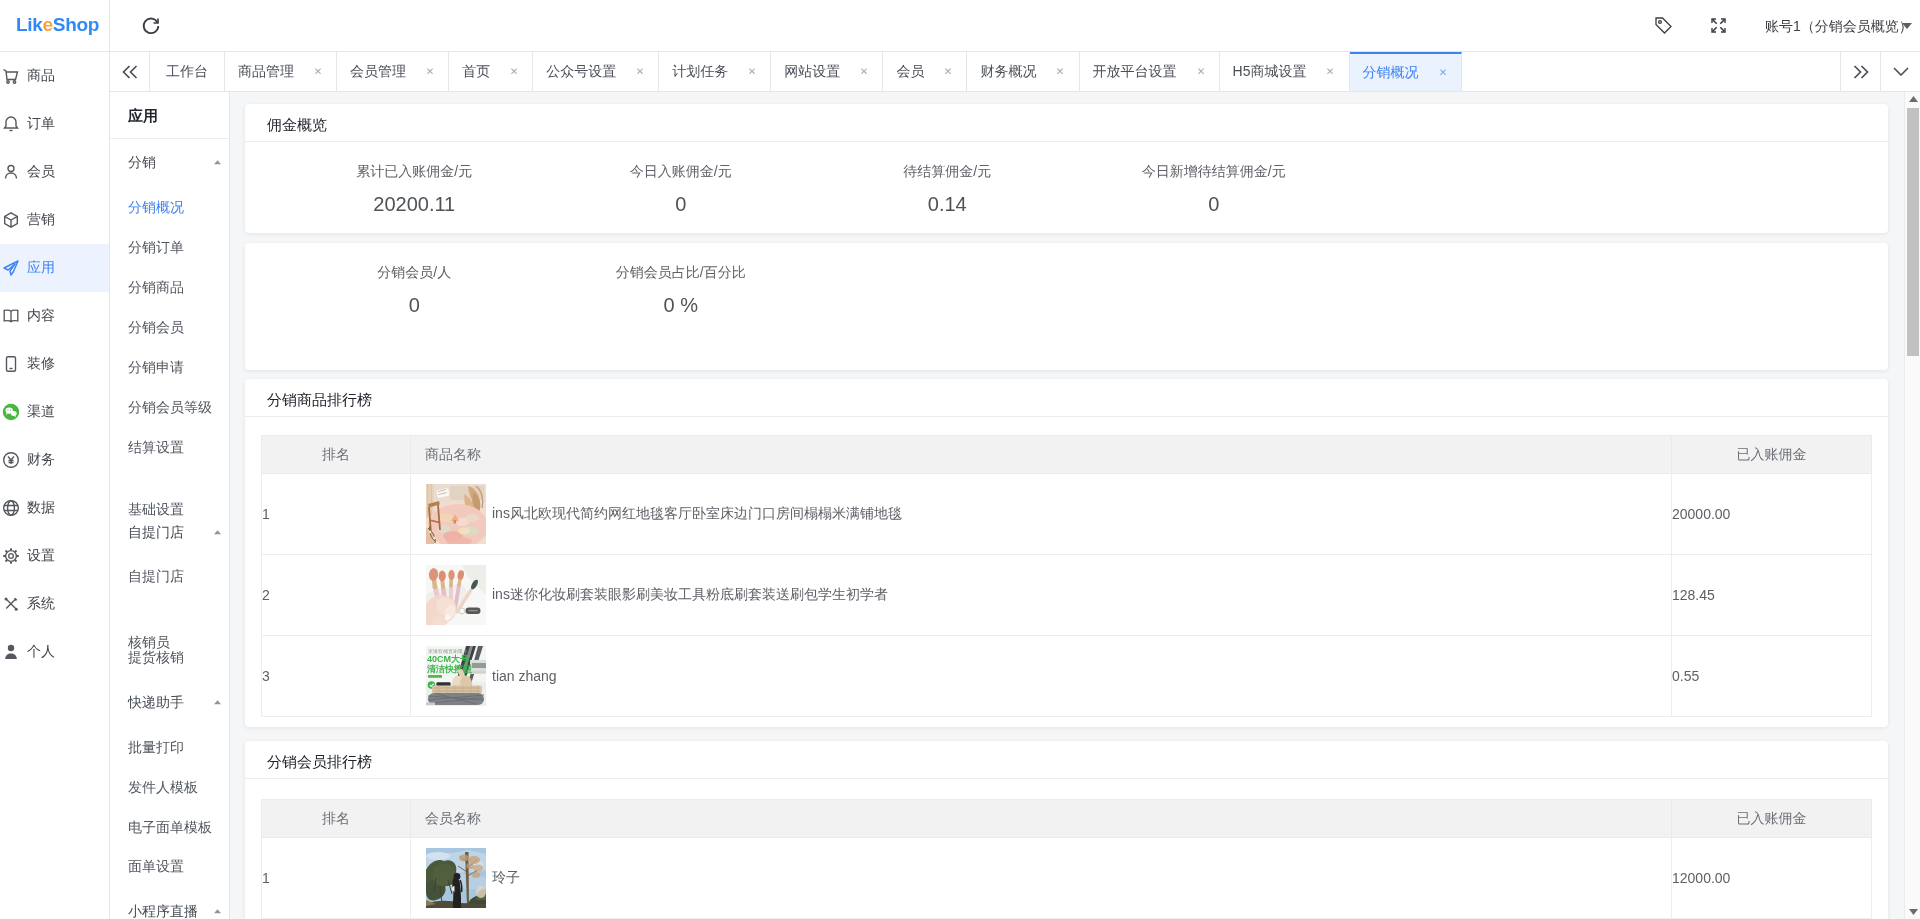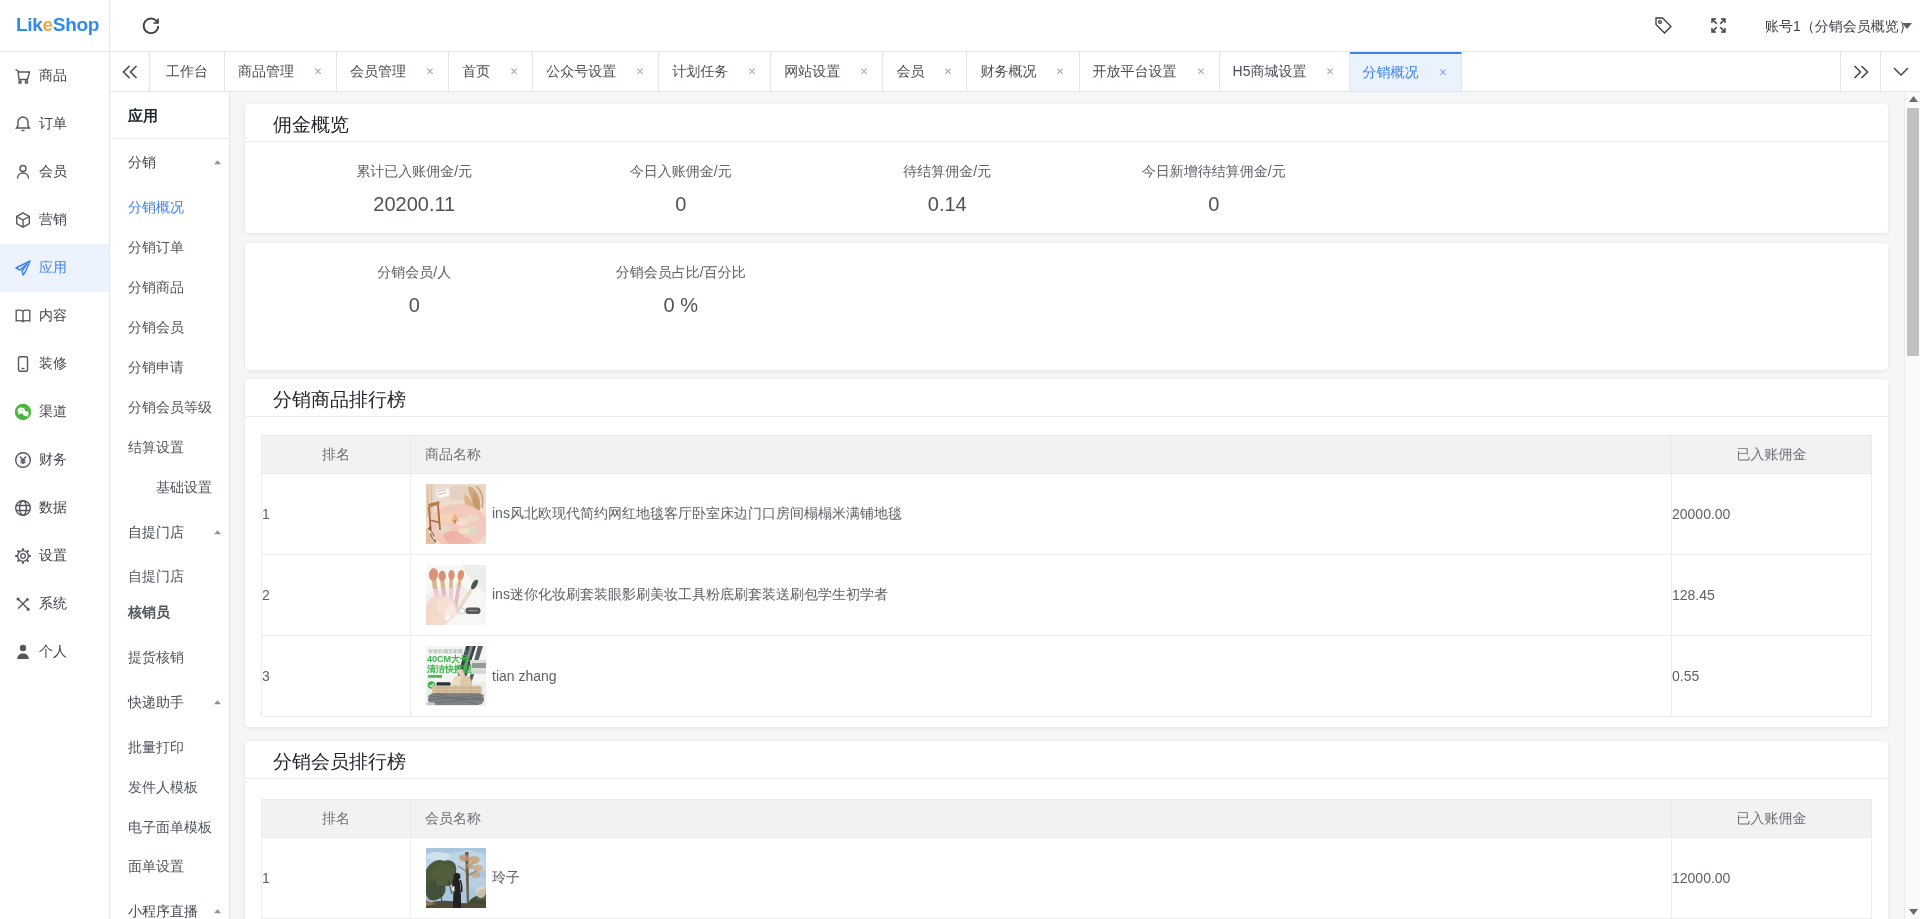--- a/index.html
+++ b/index.html
@@ -3,21 +3,21 @@
 <meta charset="utf-8">
 <title>分销概况</title>
 <style>
 * { box-sizing: border-box; margin:0; padding:0; }
 html,body { width:1920px; height:919px; overflow:hidden; }
 body { font-family:"Liberation Sans",sans-serif; background:#fff; position:relative; font-size:14px; }
 
 #sidebar { position:absolute; left:0; top:0; width:110px; height:919px; background:#fff; border-right:1px solid #e6e6e6; z-index:5; }
 #logo { height:52px; line-height:50px; padding-left:16px; border-bottom:1px solid #e4e6e9; font-weight:bold; font-size:19px; letter-spacing:-0.3px; }
 #logo .b { color:#308af3; } #logo .o { color:#f9a23c; }
-.mitem { height:48px; display:flex; align-items:center; padding-left:14px; color:#41454c; cursor:default; }
+.mitem { height:48px; display:flex; align-items:center; padding-left:2px; color:#41454c; cursor:default; }
 .mitem svg { width:18px; height:18px; flex:none; }
 .mitem span { margin-left:7px; font-size:14px; }
 .mitem.act { background:#ecf2fe; color:#3e82f2; }
 
 #header { position:absolute; left:110px; top:0; width:1810px; height:52px; background:#fff; border-bottom:1px solid #e4e6e9; }
 
 #tabbar { position:absolute; left:110px; top:52px; width:1810px; height:40px; background:#fff; border-bottom:1px solid #e4e6e9; display:flex; }
 .tcell { width:40px; border-right:1px solid #e4e6e9; display:flex; align-items:center; justify-content:center; color:#4a4e57; }
 .tcell.r { border-right:none; border-left:1px solid #e4e6e9; }
 .tab { line-height:39px; height:39px; padding:0 13px; border-right:1px solid #e4e6e9; color:#4a4e57; font-size:14px; white-space:nowrap; }
@@ -29,21 +29,21 @@
 #submenu { position:absolute; left:110px; top:92px; width:120px; height:827px; background:#fff; border-right:1px solid #e6e6e6; z-index:4; }
 #submenu .ttl { position:absolute; left:0; top:0; width:119px; height:47px; line-height:47px; padding-left:18px; font-weight:700; font-size:15px; color:#222832; border-bottom:1px solid #ececee; }
 .smi { position:absolute; left:18px; height:20px; line-height:20px; font-size:14px; color:#51565e; white-space:nowrap; }
 .smi.grp { color:#454a52; }
 .smi.blue { color:#3e82f2; }
 .arr { position:absolute; left:103px; width:9px; height:9px; }
 .arr svg{ display:block; }
 
 #main { position:absolute; left:230px; top:92px; width:1674px; height:827px; background:#f5f6f7; overflow:hidden; }
 .card { position:absolute; left:15px; width:1643px; background:#fff; border-radius:4px; box-shadow:0 1px 4px rgba(0,21,41,.08); }
-.chd { height:38px; line-height:41px; padding:0 28px; border-bottom:1px solid #eaecef; font-size:19px; font-weight:400; color:#20242b; }
+.chd { height:38px; line-height:41px; padding:0 22px; border-bottom:1px solid #eaecef; font-size:15px; font-weight:400; color:#20242b; }
 .cbd { padding:14px 16px; }
 .statrow { display:flex; padding:19px 8px 0;margin-left:28px; }
 .scol { width:16.667%; text-align:center; }
 .scol .lb { font-size:14px; color:#5d6066; line-height:20px; }
 .scol .vl { font-size:20px; color:#4e5358; line-height:26px; margin-top:10px; }
 table.rk { width:100%; border-collapse:collapse; table-layout:fixed; }
 table.rk th { background:#f2f2f3; height:38px; font-weight:normal; font-size:14px; color:#6b6f76; border:1px solid #e9ebee; }
 table.rk td { height:81px; border:1px solid #ebedf0; font-size:14px; color:#5d6066; }
 table.rk .c { }
 table.rk th.name { text-align:left; padding-left:14px; }
@@ -224,29 +224,29 @@
         <path d="M1 6.2 L4.5 2.2 L8 6.2 Z" fill="#8f949c"></path>
       </svg>
     </div>
   <div class="smi blue" style="top:105px;">分销概况</div>
   <div class="smi" style="top:145px;">分销订单</div>
   <div class="smi" style="top:185px;">分销商品</div>
   <div class="smi" style="top:225px;">分销会员</div>
   <div class="smi" style="top:265px;">分销申请</div>
   <div class="smi" style="top:305px;">分销会员等级</div>
   <div class="smi" style="top:345px;">结算设置</div>
-  <div class="smi" style="top:385px;margin-left:28px;">基础设置</div>
+  <div class="smi" style="top:407px;">基础设置</div>
   <div class="smi grp" style="top:430px;">自提门店</div>
     <div class="arr" style="top:436px;">
       <svg width="9" height="9" viewBox="0 0 9 9">
         <path d="M1 6.2 L4.5 2.2 L8 6.2 Z" fill="#8f949c"></path>
       </svg>
     </div>
   <div class="smi" style="top:474px;">自提门店</div>
-  <div class="smi" style="top:510px;font-weight:bold;">核销员</div>
+  <div class="smi" style="top:540px;">核销员</div>
   <div class="smi" style="top:555px;">提货核销</div>
   <div class="smi grp" style="top:600px;">快递助手</div>
     <div class="arr" style="top:606px;">
       <svg width="9" height="9" viewBox="0 0 9 9">
         <path d="M1 6.2 L4.5 2.2 L8 6.2 Z" fill="#8f949c"></path>
       </svg>
     </div>
   <div class="smi" style="top:645px;">批量打印</div>
   <div class="smi" style="top:685px;">发件人模板</div>
   <div class="smi" style="top:725px;">电子面单模板</div>

